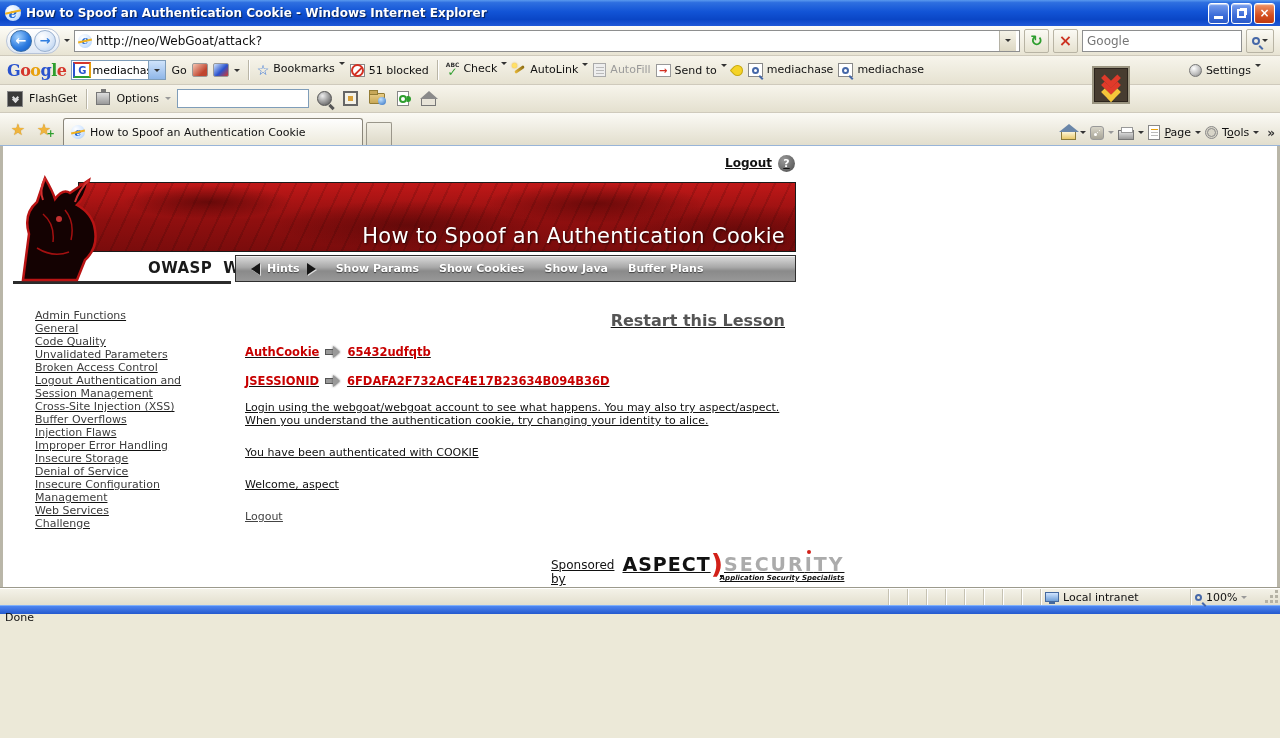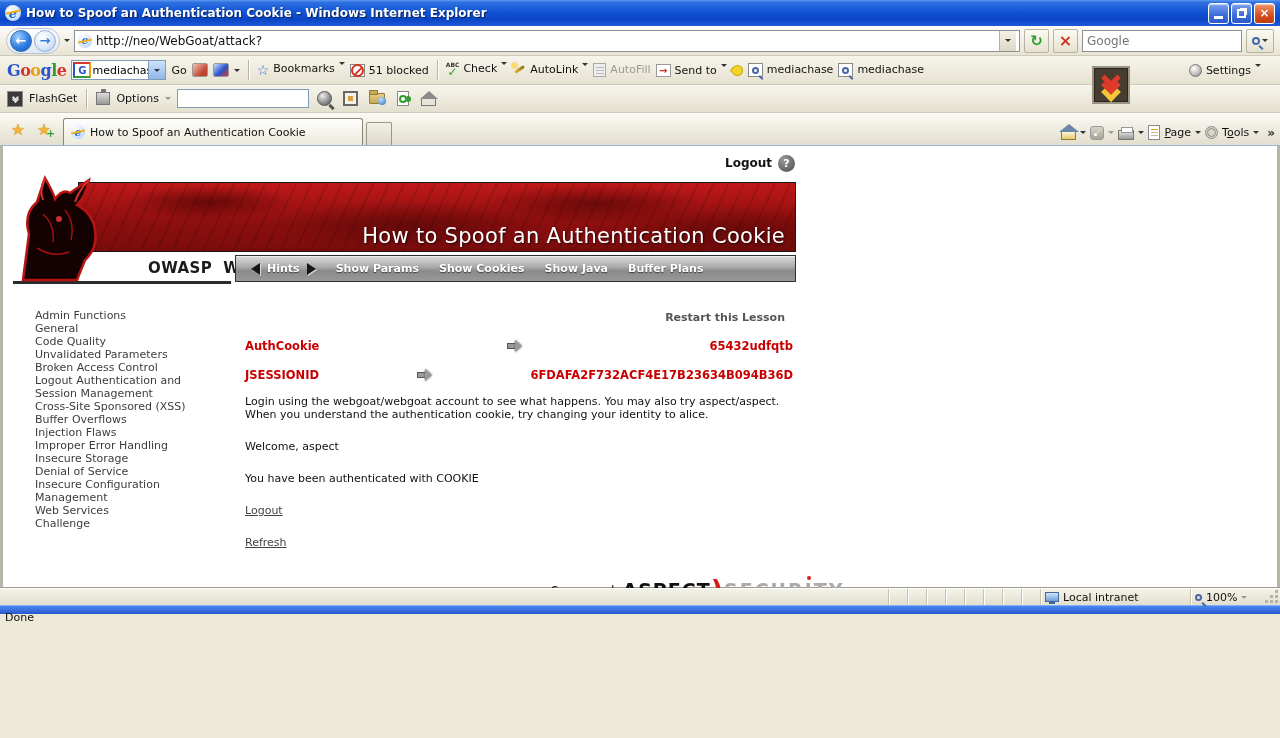--- a/index.html
+++ b/index.html
@@ -114,21 +114,21 @@
   .tab-feed::after { content:""; position:absolute; left:3px; bottom:3px; width:3px; height:3px; border-radius:50%; background:#fff; box-shadow:2px -2px 0 -1px #fff, 4px -4px 0 -1px #fff; }
   .tab-print { width:16px; height:10px; background:linear-gradient(#e8e8e8,#9a9a9a); border:1px solid #777; position:relative; margin-top:4px; }
   .tab-print::before { content:""; position:absolute; left:2px; top:-4px; width:10px; height:4px; background:#fff; border:1px solid #999; }
   .tab-page { width:12px; height:15px; background:#fff; border:1px solid #888; position:relative; }
   .tab-page::after { content:""; position:absolute; left:2px; top:3px; width:7px; height:1px; background:#E8A00C; box-shadow:0 3px 0 #bbb, 0 6px 0 #bbb; }
   .gear { width:13px; height:13px; border-radius:50%; border:3px double #8a8a8a; background:#d8d5c8; }
   .chev-more { font-weight:bold; font-size:12px; color:#333; margin-left:4px; }
   u { text-decoration:underline; }
 
   
-  .content { height:442px; background:#fff; border-left:3px solid #B9B6A8; border-right:3px solid #B9B6A8; overflow:hidden; font-size:11px; }
+  .content { height:442px; background:#fff; border-left:3px solid #B9B6A8; border-right:3px solid #B9B6A8; overflow:hidden; font-size:11px;text-decoration:underline; }
   .wg { width:800px; position:relative; }
   .wg-logout { display:flex; justify-content:flex-end; align-items:center; gap:6px; padding:7px 8px 0 0; font-weight:bold; font-size:12px; height:27px; }
   .helpcirc { width:17px; height:17px; border-radius:50%; background:radial-gradient(circle at 35% 30%,#9a9a9a,#4a4a4a); color:#fff; font-size:11px; font-weight:bold; display:flex; align-items:center; justify-content:center; }
 
   .banner { position:relative; margin:2px 0 0 10px; width:783px; height:77px; }
   .banner-red { position:absolute; left:65px; right:0; top:7px; bottom:0; border:1px solid #1a1a1a;
     background:
       radial-gradient(ellipse 130px 26px at 18% 28%, rgba(50,0,0,.55), transparent 65%),
       radial-gradient(ellipse 210px 38px at 46% 62%, rgba(62,4,4,.5), transparent 65%),
       radial-gradient(ellipse 170px 30px at 72% 30%, rgba(50,0,0,.5), transparent 65%),
@@ -146,22 +146,22 @@
   .menu-item { color:#fff; font-weight:bold; font-size:11px; text-shadow:0 1px 1px rgba(0,0,0,.55); }
   .hintgrp { display:flex; align-items:center; gap:7px; }
   .tri { width:0; height:0; filter:drop-shadow(1px 1px 0 #ddd); }
   .tri.left  { border-top:6px solid transparent; border-bottom:6px solid transparent; border-right:9px solid #161616; }
   .tri.right { border-top:6px solid transparent; border-bottom:6px solid transparent; border-left:9px solid #161616; }
 
   .bodyrow { display:flex; margin-top:24px; }
   .sidebar { width:242px; padding-left:32px; flex:none; }
   .side-item { font-size:11px; color:#3d3d3d; line-height:13px; width:178px; cursor:pointer; }
   .lesson { width:548px; }
-  .restart { text-align:right; font-weight:bold; font-size:11px; color:#555; padding-right:8px; margin-top:2px; cursor:pointer; }
-  .cookieline { margin-top:15px; font-weight:bold; font-size:11.5px; color:#C80000; display:flex; align-items:center; gap:7px;justify-content:space-between; }
+  .restart { text-align:right; font-weight:bold; font-size:16px; color:#555; padding-right:8px; margin-top:2px; cursor:pointer; }
+  .cookieline { margin-top:15px; font-weight:bold; font-size:11.5px; color:#C80000; display:flex; align-items:center; gap:7px; }
   .blockarrow { display:inline-block; position:relative; width:14px; height:12px; flex:none; }
   .blockarrow .shaft { position:absolute; left:0; top:4px; width:7px; height:4px; background:#999; box-shadow:0 0 0 1px #555; }
   .blockarrow .head { position:absolute; left:7px; top:0; width:0; height:0; border-left:7px solid #999; border-top:6px solid transparent; border-bottom:6px solid transparent; filter:drop-shadow(0 0 1px #555); }
   .instructions { margin-top:13px; line-height:13px; width:548px; }
   .pline { margin-top:19px; }
   .linkline { margin-top:19px; }
   .wg-link { color:#444; text-decoration:underline; cursor:pointer; }
 
   .sponsor { margin:26px 0 0 306px; display:flex; align-items:center; gap:8px; }
   .sponsored-by { font-size:12px; margin-top:9px; }
@@ -409,21 +409,21 @@
       </div>
 
       <div class="bodyrow">
         <div class="sidebar">
           <div class="side-item">Admin Functions</div>
           <div class="side-item">General</div>
           <div class="side-item">Code Quality</div>
           <div class="side-item">Unvalidated Parameters</div>
           <div class="side-item">Broken Access Control</div>
           <div class="side-item">Logout Authentication and Session Management</div>
-          <div class="side-item">Cross-Site Sponsored (XSS)</div>
+          <div class="side-item">Cross-Site Injection (XSS)</div>
           <div class="side-item">Buffer Overflows</div>
           <div class="side-item">Injection Flaws</div>
           <div class="side-item">Improper Error Handling</div>
           <div class="side-item">Insecure Storage</div>
           <div class="side-item">Denial of Service</div>
           <div class="side-item">Insecure Configuration Management</div>
           <div class="side-item">Web Services</div>
           <div class="side-item">Challenge</div>
         </div>
 
@@ -442,24 +442,23 @@
           <div class="cookieline">
             <span>JSESSIONID</span>
             <span class="blockarrow">
                 <span class="shaft"></span>
                 <span class="head"></span>
               </span>
             <span>6FDAFA2F732ACF4E17B23634B094B36D</span>
           </div>
 
           <div class="instructions">Login using the webgoat/webgoat account to see what happens. You may also try aspect/aspect. When you understand the authentication cookie, try changing your identity to alice.</div>
+          <div class="pline">You have been authenticated with COOKIE</div>
           <div class="pline">Welcome, aspect</div>
-          <div class="pline">You have been authenticated with COOKIE</div>
           <div class="linkline"><span class="wg-link">Logout</span></div>
-          <div class="linkline"><span class="wg-link">Refresh</span></div>
 
           <div class="sponsor">
             <span class="sponsored-by">Sponsored by</span>
             <span class="asplogo">
               <span class="asprow">
                 <span class="asp1">ASPECT</span>
                 <span class="paren">)</span>
                 <span class="asp2"><span>SECUR</span><span class="iti">I</span><span>TY</span></span>
               </span>
               <div class="tagline">Application Security Specialists</div>

